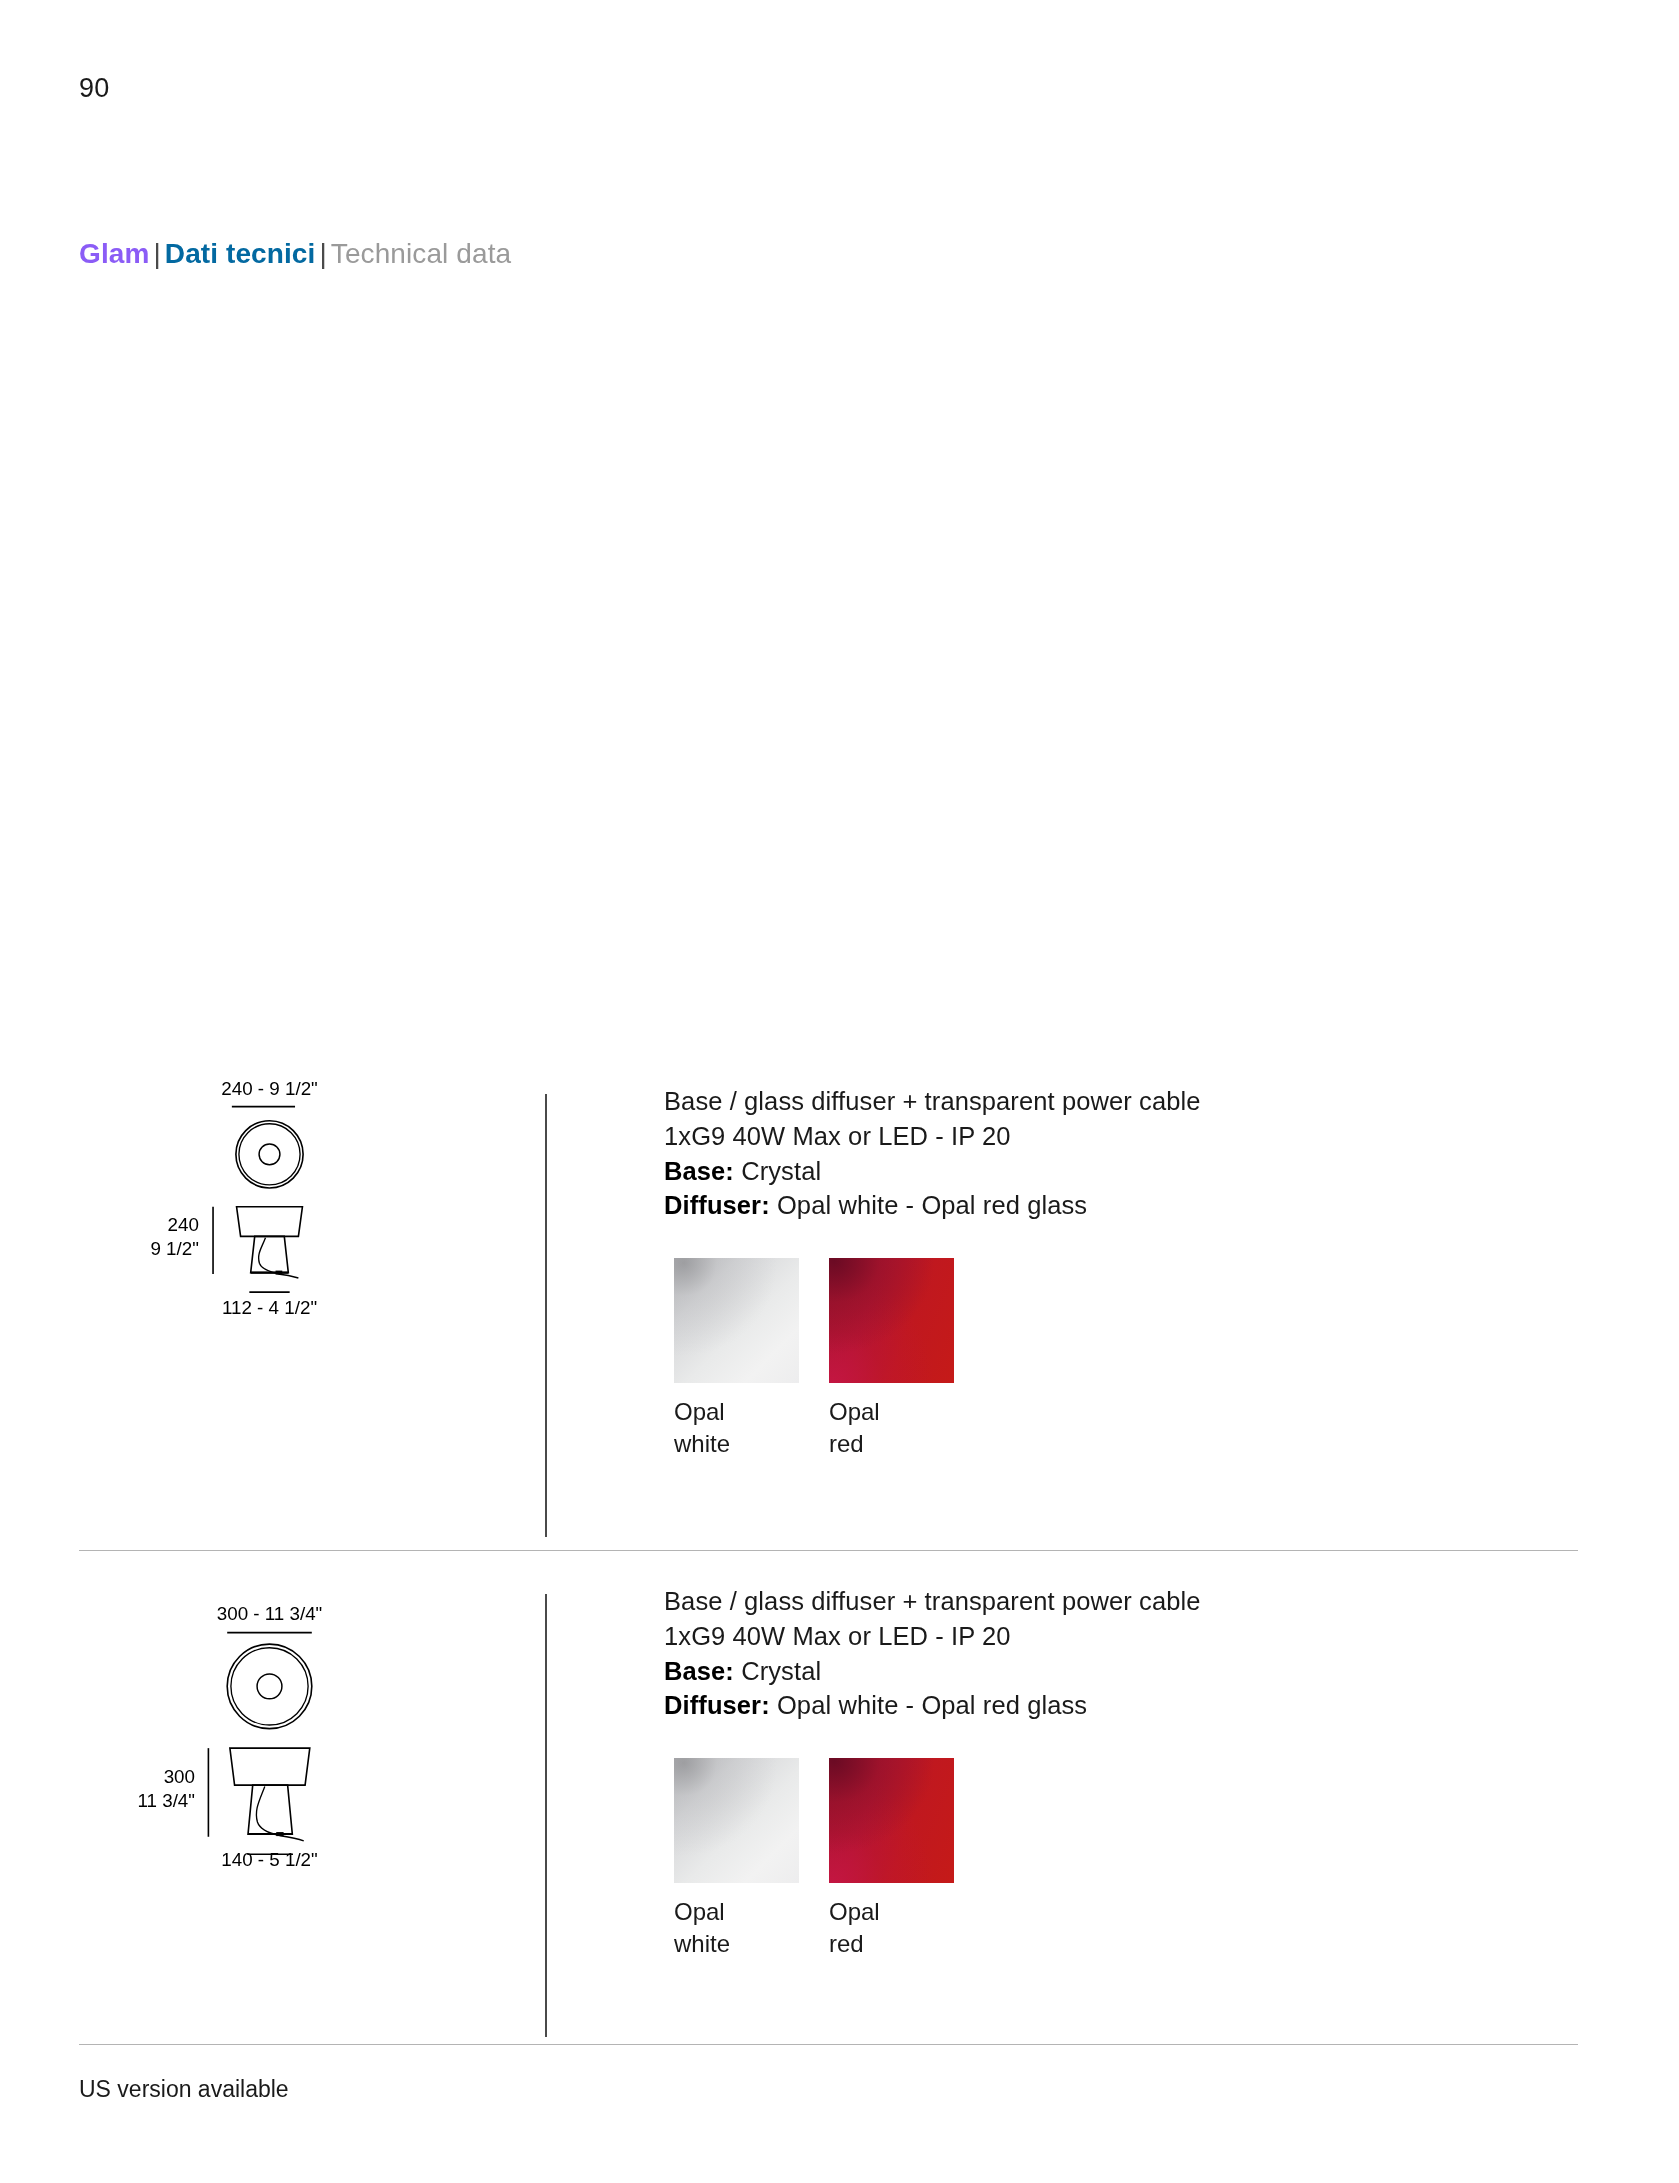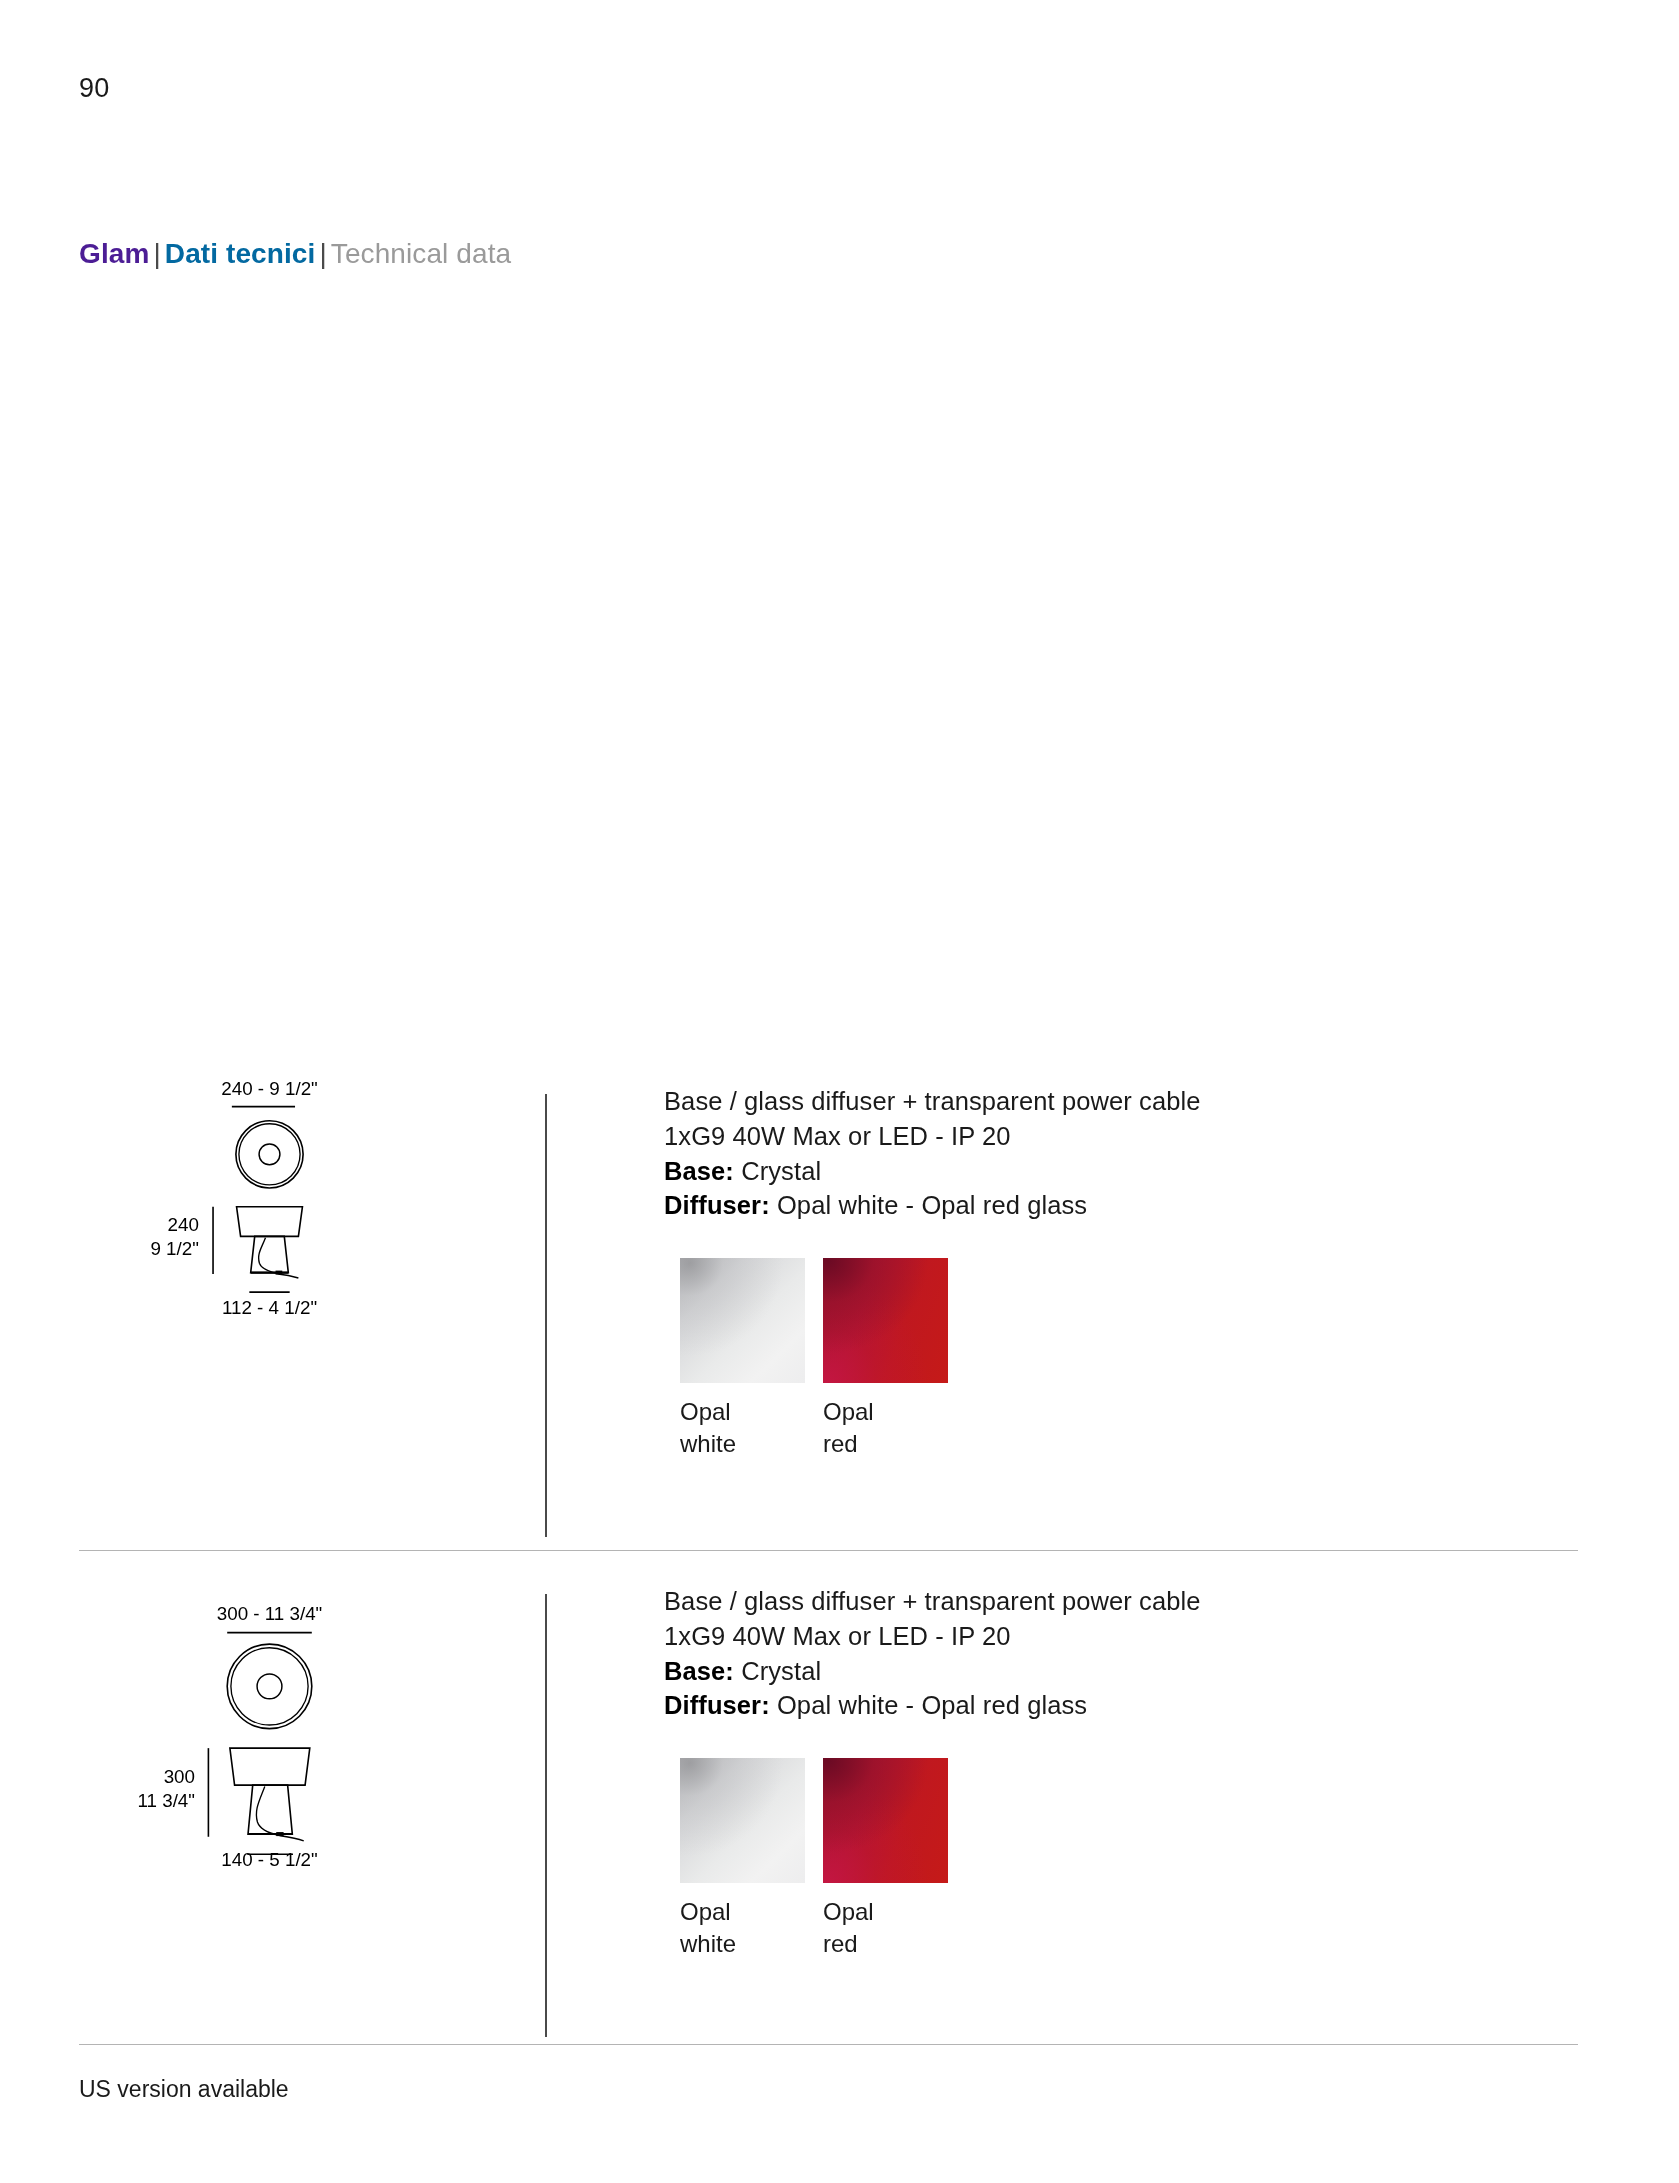--- a/index.html
+++ b/index.html
@@ -14,21 +14,21 @@
 
   .page-number {
     position:absolute; left:79px; top:73px;
     font-size:27px; font-weight:400; color:#1a1a1a; letter-spacing:0.3px;
   }
 
   .page-header {
     position:absolute; left:79px; top:238px;
     font-size:28px; letter-spacing:0.1px; white-space:nowrap;
   }
-  .page-header .brand { font-weight:700; color:#4c1d95; }
+  .page-header .brand { font-weight:700; color:#8b5cf6; }
   .page-header .sep { color:#4a4a4a; font-weight:300; padding:0 4px; }
   .page-header .it { color:#0369a1; font-weight:700; }
   .page-header .en { color:#9a9a9a; font-weight:400; }
 
   
   .section { position:absolute; left:0; width:1679px; }
   #section-0 { top:1075px; }
   #section-1 { top:1575px; }
 
   .vrule {
@@ -45,21 +45,21 @@
     letter-spacing:0.1px; line-height:1.0;
   }
   .spec-line {
     font-size:25.5px; font-weight:400; color:#1a1a1a;
     line-height:1.36; letter-spacing:0.1px; white-space:nowrap;
   }
   .spec-line b { font-weight:700; color:#000;text-align:center; }
   .spec-list { margin-top:9.4px; }
 
   
-  .swatches { position:absolute; left:16px; top:183px; display:flex; gap:18px; }
+  .swatches { position:absolute; left:10px; top:183px; display:flex; gap:30px; }
   .swatch-item { width:125px; }
   .swatch-chip { width:125px; height:125px; display:block; }
   .chip-white {
     background:
       radial-gradient(120% 120% at 8% 4%, rgba(130,130,133,0.55) 0%, rgba(175,175,178,0.30) 22%, rgba(255,255,255,0) 62%),
       linear-gradient(135deg, #b9babd 0%, #d6d7d9 26%, #e9eaea 55%, #f2f2f2 78%, #ededee 100%);
   }
   .chip-red {
     background:
       radial-gradient(130% 120% at 4% 2%, rgba(104,10,35,0.95) 0%, rgba(140,16,40,0.55) 28%, rgba(0,0,0,0) 62%),

